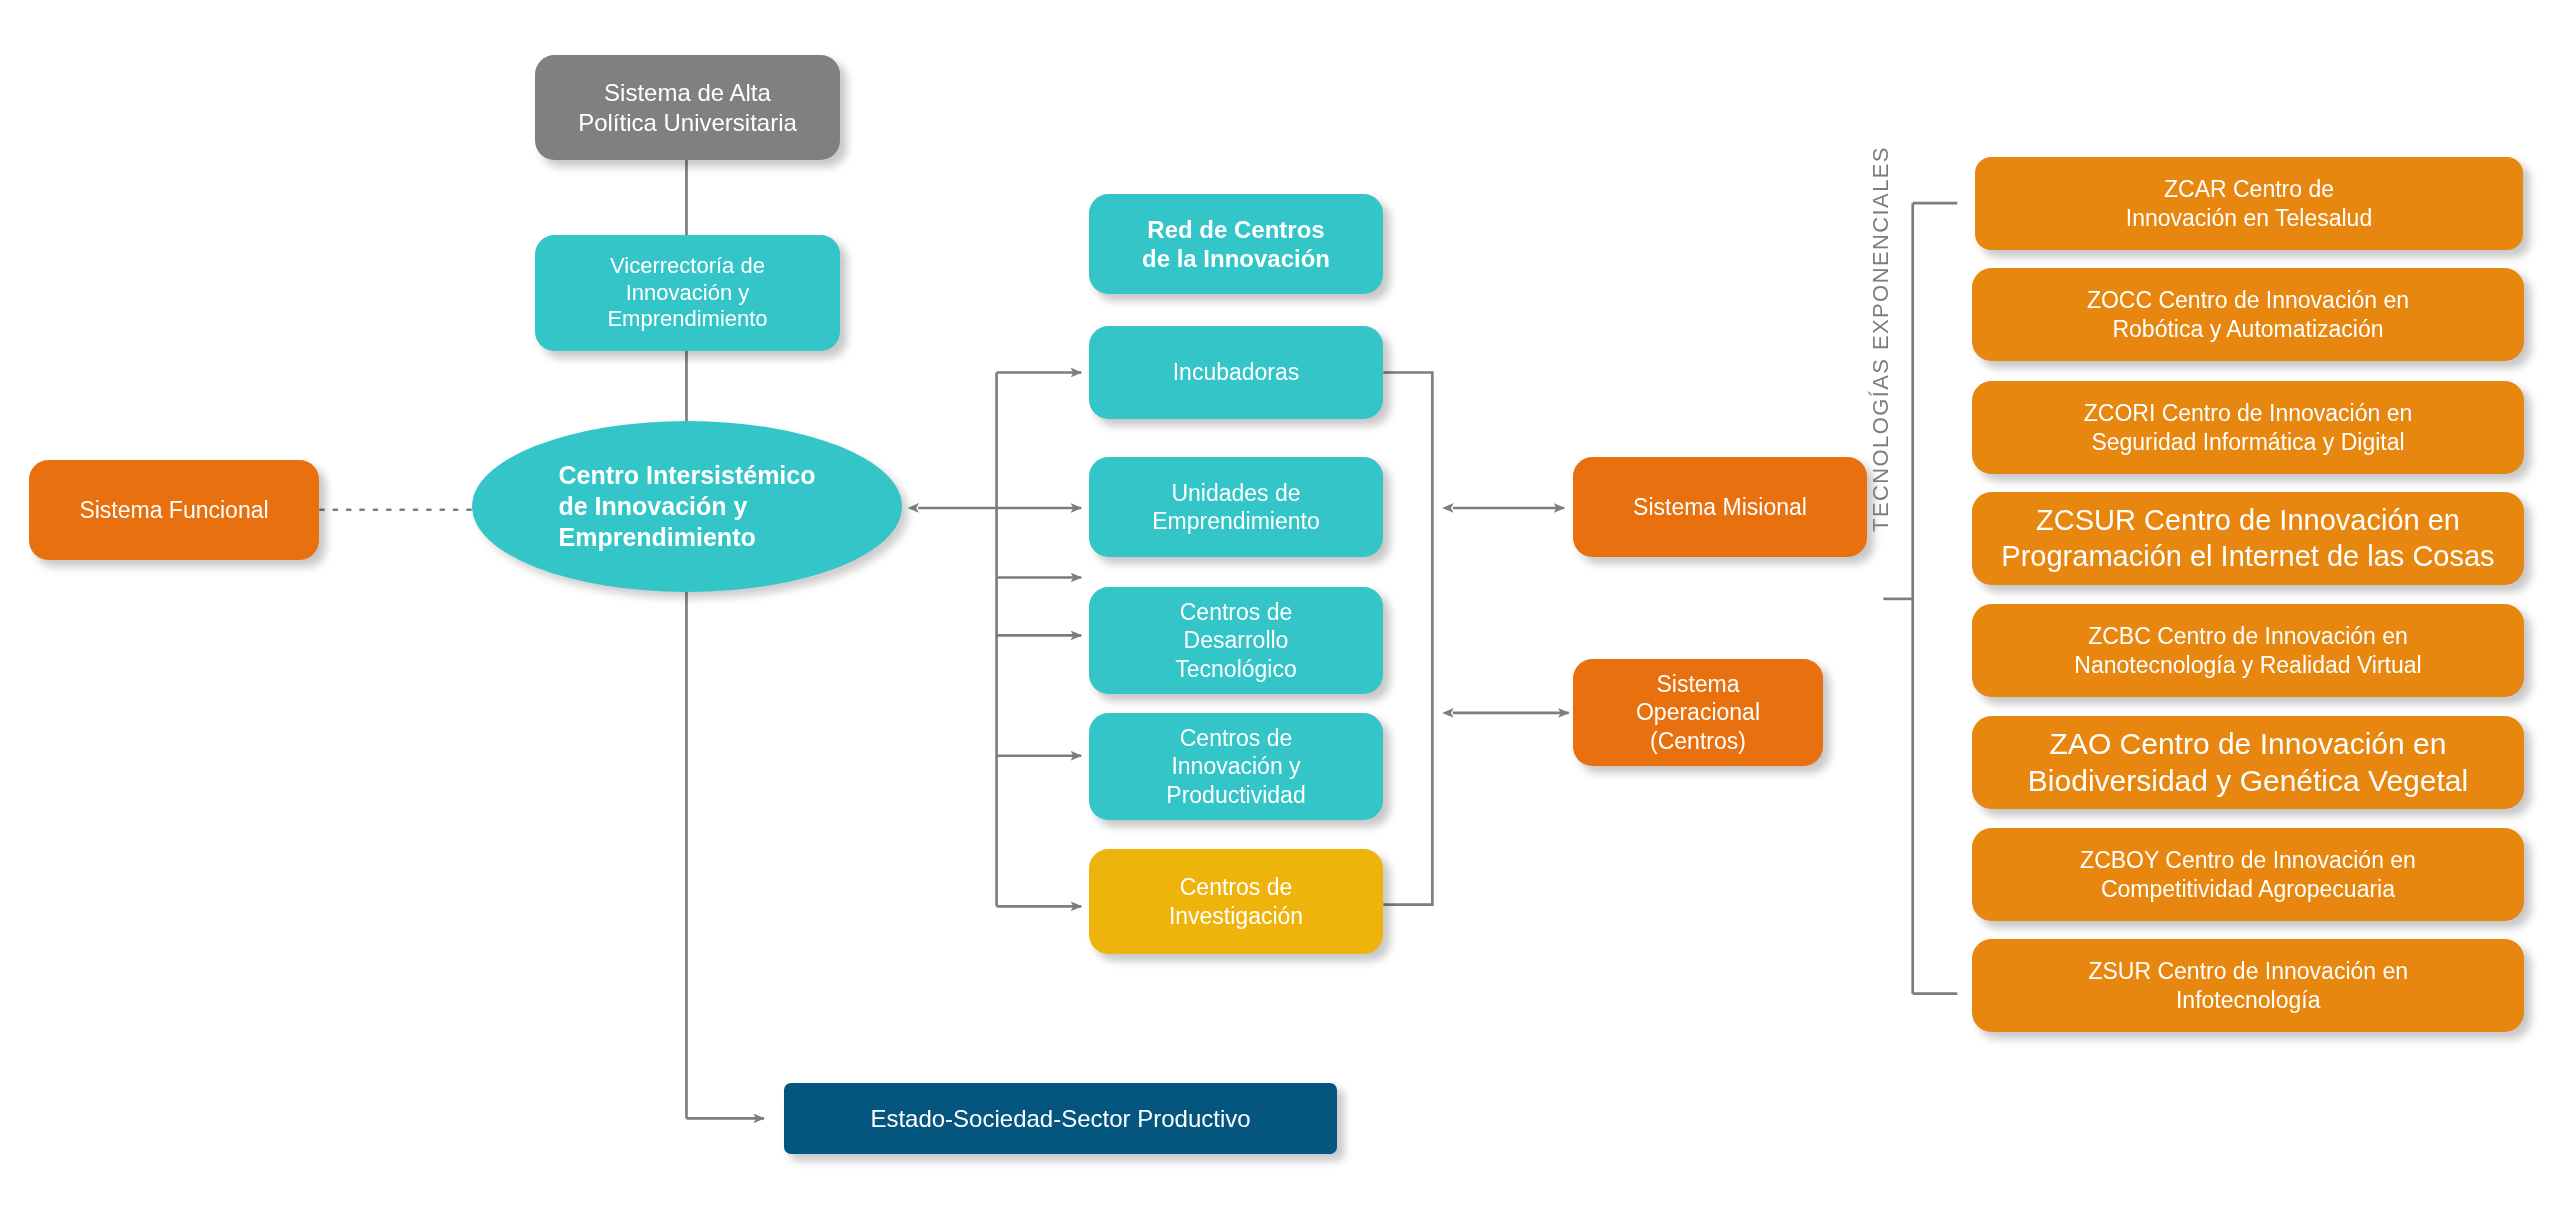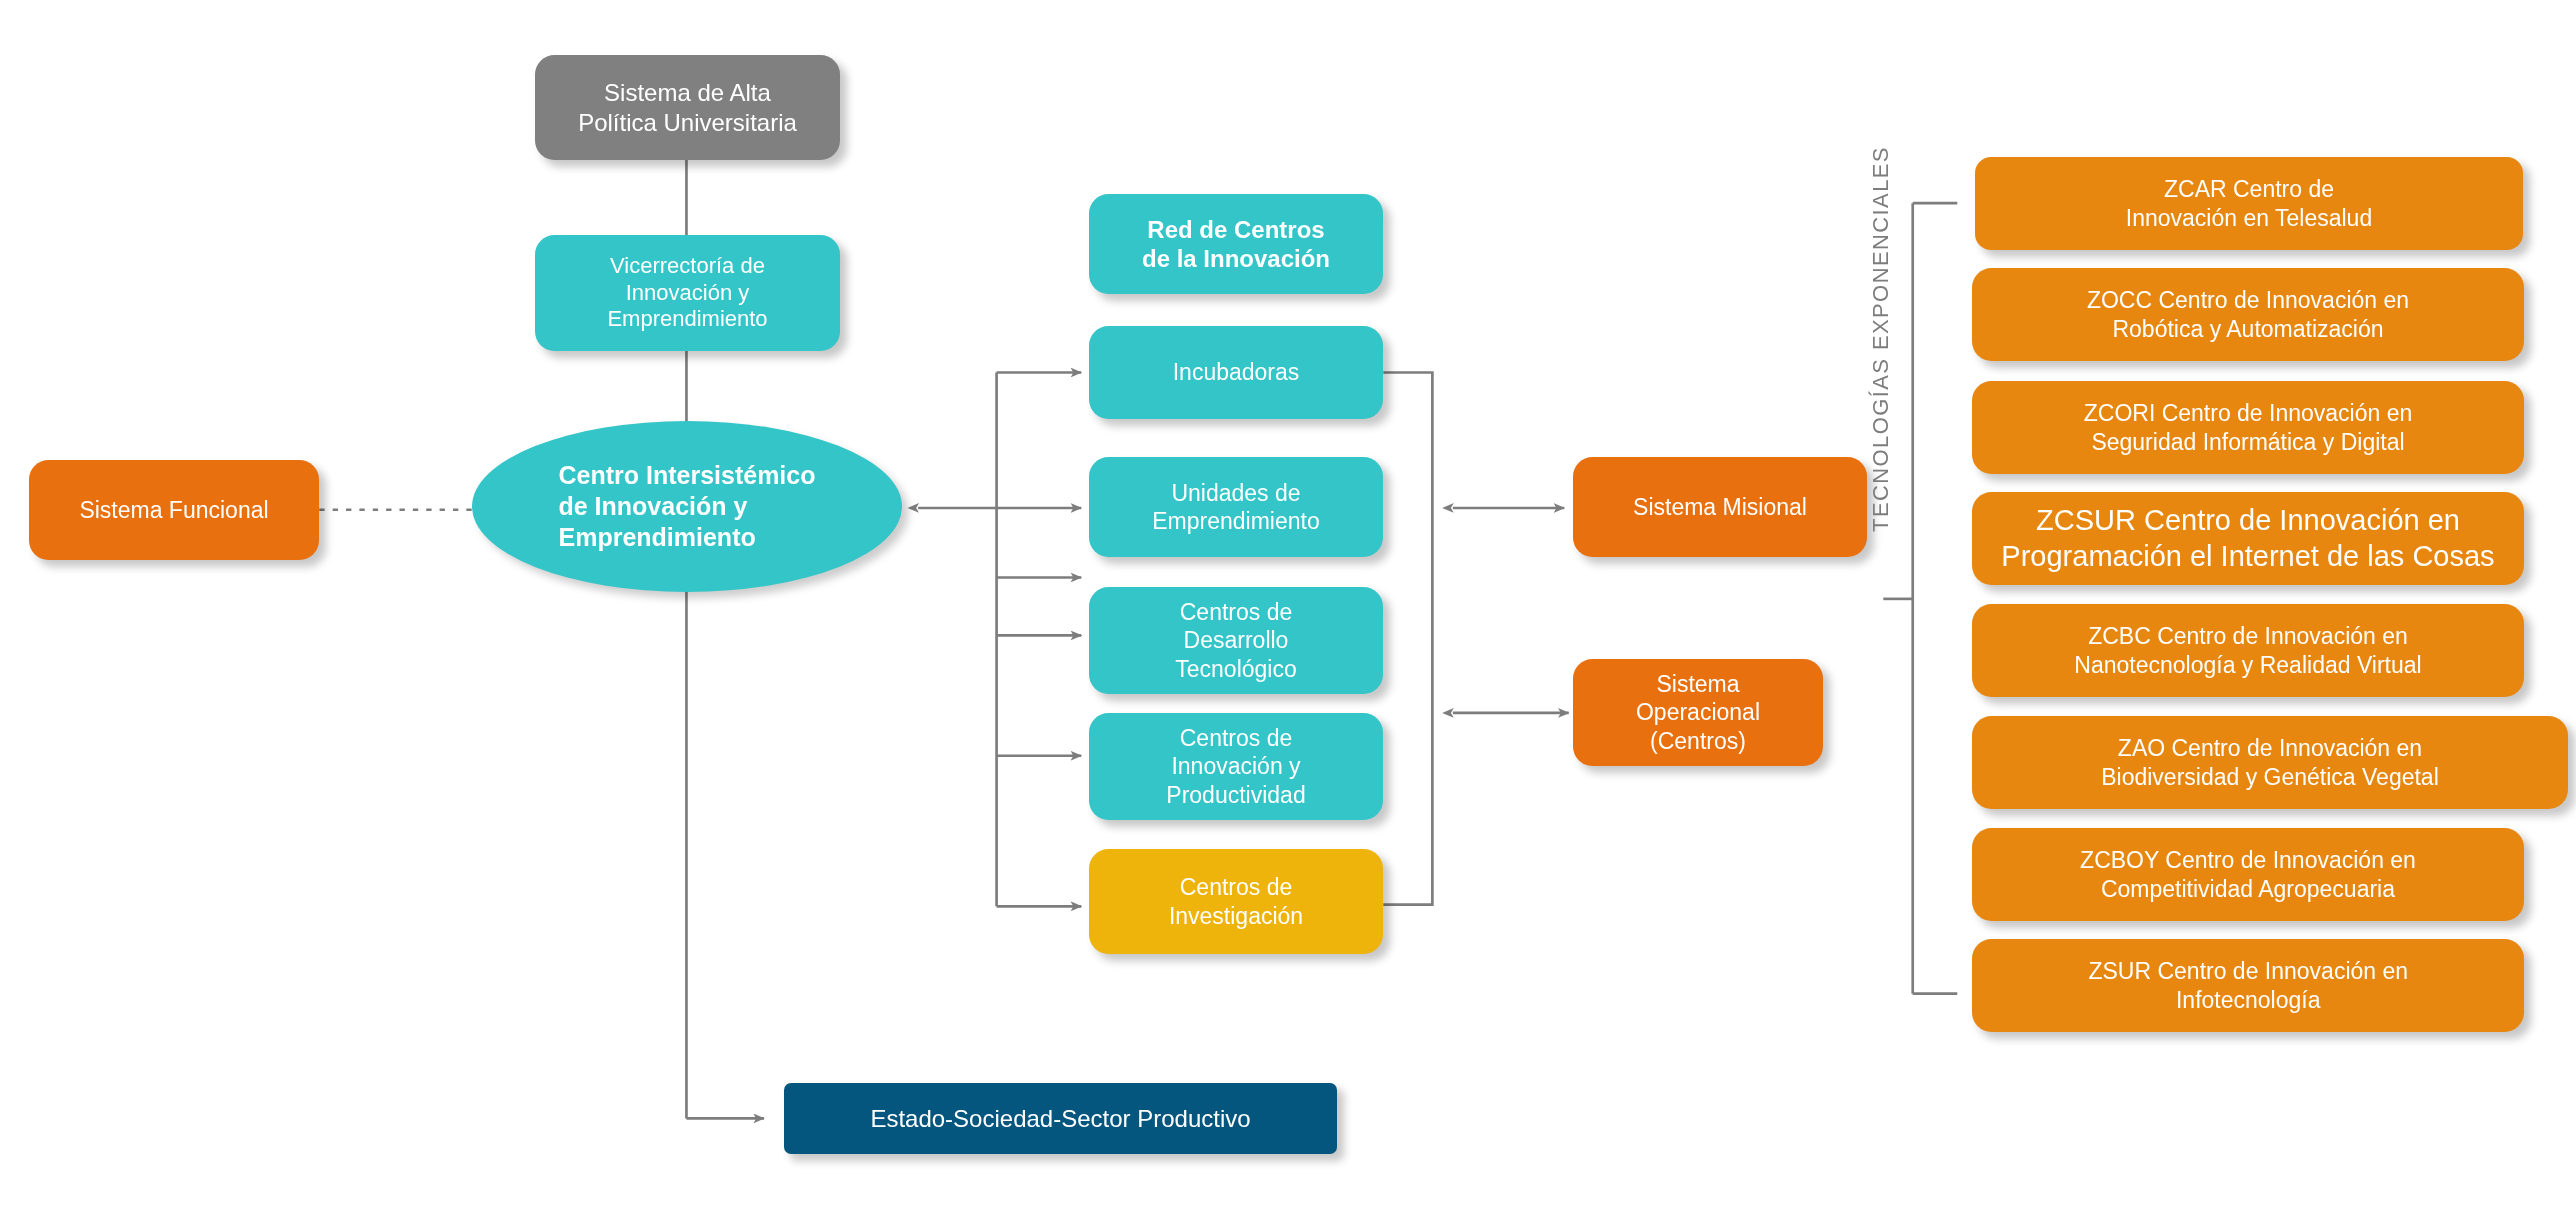--- a/index.html
+++ b/index.html
@@ -174,21 +174,21 @@
 
   <div class="node orange2" style="left:1972px; top:381px; width:552px; height:93px; font-size:23px;">ZCORI Centro de Innovación en
 Seguridad Informática y Digital</div>
 
   <div class="node orange2" style="left:1972px; top:492px; width:552px; height:93px; font-size:29px;">ZCSUR Centro de Innovación en
 Programación el Internet de las Cosas</div>
 
   <div class="node orange2" style="left:1972px; top:604px; width:552px; height:93px; font-size:23px;">ZCBC Centro de Innovación en
 Nanotecnología y Realidad Virtual</div>
 
-  <div class="node orange2" style="left:1972px; top:716px; width:596px; height:93px; font-size:23px;">ZAO Centro de Innovación en
+  <div class="node orange2" style="left:1972px; top:716px; width:552px; height:93px; font-size:30px;">ZAO Centro de Innovación en
 Biodiversidad y Genética Vegetal</div>
 
   <div class="node orange2" style="left:1972px; top:828px; width:552px; height:93px; font-size:23px;">ZCBOY Centro de Innovación en
 Competitividad Agropecuaria</div>
 
   <div class="node orange2" style="left:1972px; top:939px; width:552px; height:93px; font-size:23px;padding-left:13px;">ZSUR Centro de Innovación en
 Infotecnología</div>
 
   <div class="node navy" style="left:784px; top:1083px; width:553px; height:71px; font-size:24px; border-radius:7px;">Estado-Sociedad-Sector Productivo</div>
 

